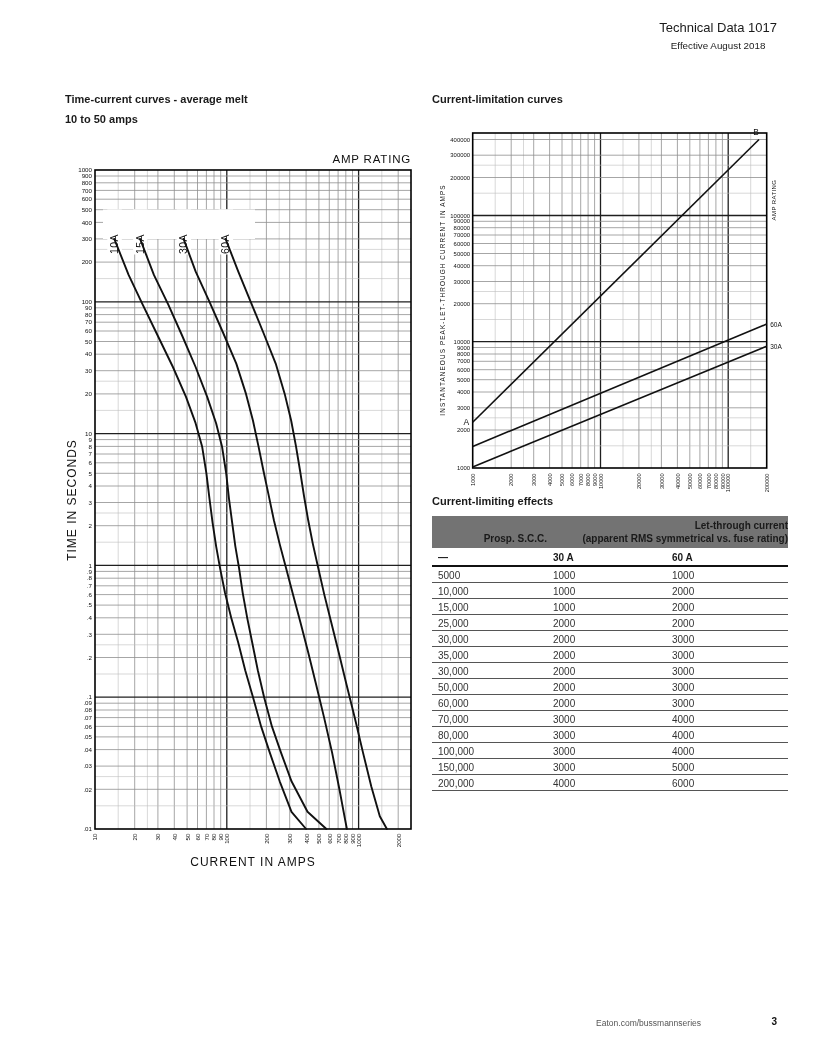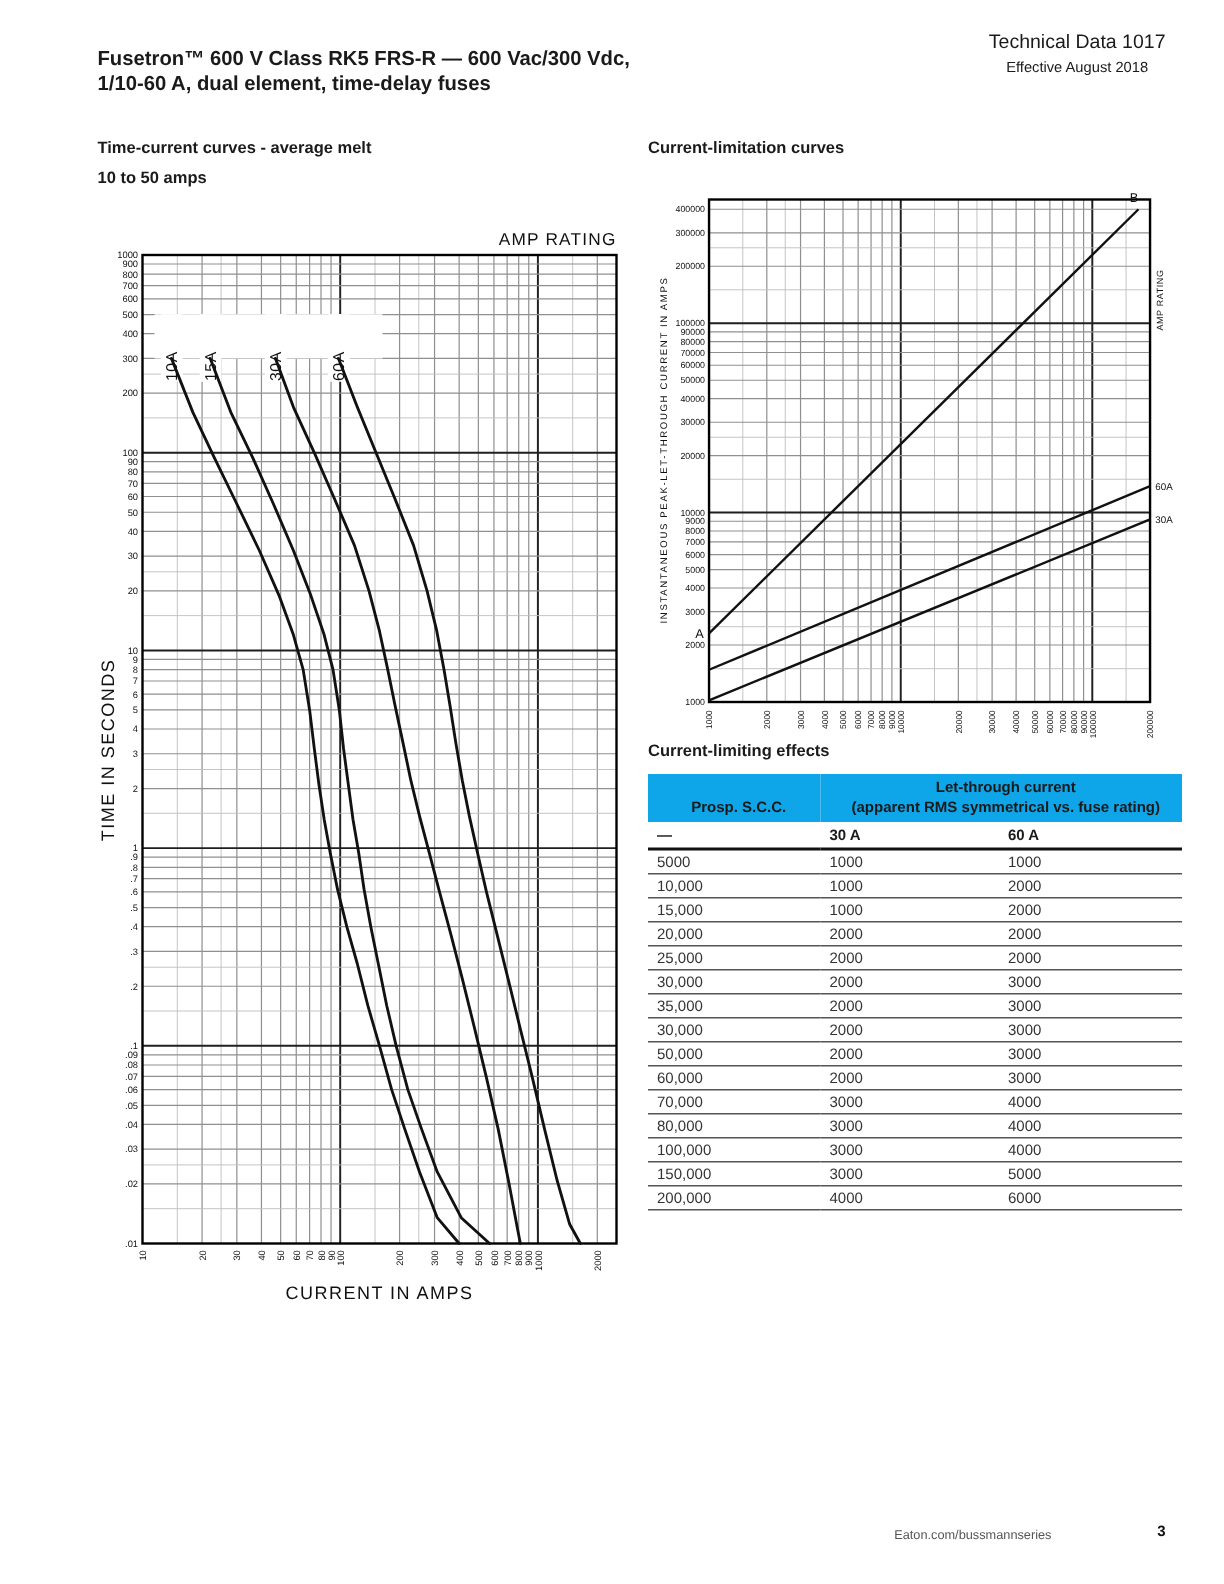--- a/index.html
+++ b/index.html
@@ -26,37 +26,33 @@
   .endlbl{font-size:6.5px;fill:#111;}
   .curve{fill:none;stroke:#111;stroke-width:1.9;stroke-linejoin:round;stroke-linecap:round;}
   .curve2{fill:none;stroke:#111;stroke-width:1.6;}
   .gmaj{stroke:#1f1f1f;stroke-width:1.3;}
   .gmin{stroke:#8f8f8f;stroke-width:.8;}
   .gfine{stroke:#bdbdbd;stroke-width:.6;}
   .pborder{fill:none;stroke:#000;stroke-width:1.6;}
   .tblwrap{left:432px;top:495px;width:356px;}
   .tblwrap .sec-h{margin-bottom:9px;}
   table{border-collapse:collapse;width:100%;table-layout:fixed;}
-  tr.yellow th{background:#0ea5e9;text-align:center;vertical-align:bottom;
+  tr.yellow th{background:#737373;text-align:right;vertical-align:bottom;
     font-size:10px;padding:4px 0 3px 6px;line-height:12.5px;}
   tr.sub th{font-size:10px;text-align:left;padding:4px 0 2px 6px;border-bottom:2px solid #111;}
   tbody td{font-size:10px;color:#333;text-align:left;padding:2.5px 0 1.5px 6px;
     border-bottom:1.4px solid #555;}
   .footer-url{right:115px;top:1018px;font-size:8.5px;color:#555;padding-left:32px;}
   .footer-page{right:39px;top:1016px;font-size:10px;font-weight:bold;color:#111;}
 </style>
 </head>
 <body>
 
 <div class="page">
 
-  <div class="abs hdr-title">
-    <div>Fusetron™ 600 V Class RK5 FRS-R — 600 Vac/300 Vdc,</div>
-    <div>1/10-60 A, dual element, time-delay fuses</div>
-  </div>
   <div class="abs hdr-right">
     <div class="doc-ref">Technical Data 1017</div>
     <div class="effective">Effective August 2018</div>
   </div>
 
   <div class="abs sec-h" style="left:65px;top:93px;">Time-current curves - average melt</div>
   <div class="abs sec-h" style="left:65px;top:113px;">10 to 50 amps</div>
   <div class="abs sec-h" style="left:432px;top:93px;">Current-limitation curves</div>
 
   <svg id="tcc" class="abs" viewBox="55 140 365 745">
@@ -373,25 +369,20 @@
             <td>10,000</td>
             <td>1000</td>
             <td>2000</td>
           </tr>
           <tr>
             <td>15,000</td>
             <td>1000</td>
             <td>2000</td>
           </tr>
           <tr>
-            <td>20,000</td>
-            <td>2000</td>
-            <td>2000</td>
-          </tr>
-          <tr>
             <td>25,000</td>
             <td>2000</td>
             <td>2000</td>
           </tr>
           <tr>
             <td>30,000</td>
             <td>2000</td>
             <td>3000</td>
           </tr>
           <tr>

